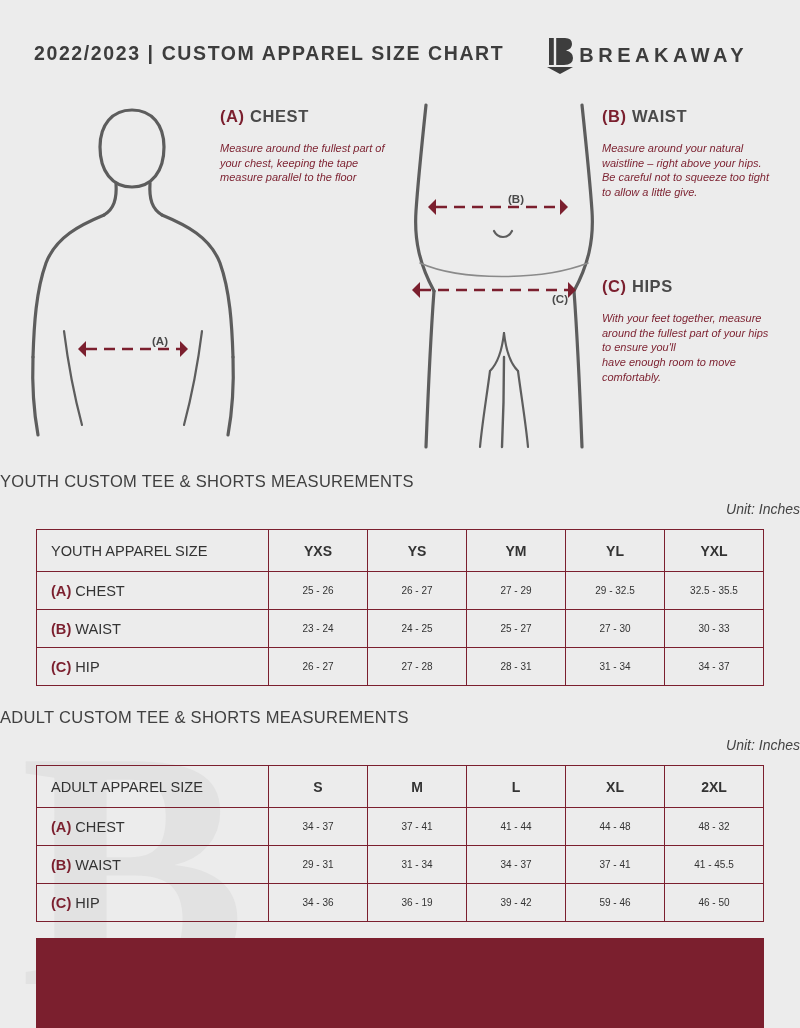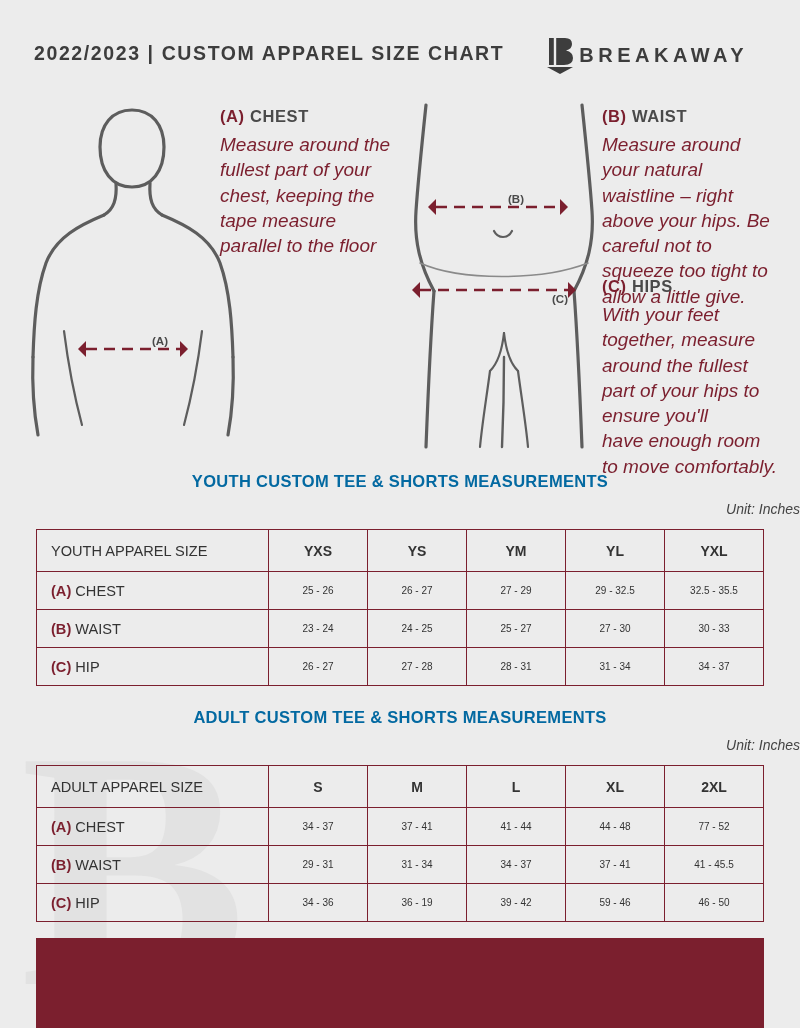--- a/index.html
+++ b/index.html
@@ -76,43 +76,42 @@
   }
   .fig-label {
     font-weight: bold;
     font-size: 16.5px;
     letter-spacing: 0.6px;
     color: #4a4a4a;
   }
   .fig-label .tag { color: #7b1f2e; }
   .fig-text {
     font-style: italic;
-    font-size: 19px;
+    font-size: 11px;
     line-height: 1.33;
     color: #7b1f2e;
-    margin-top: 6px;
+    margin-top: 15px;
   }
   .callout-a { position: absolute; left: 220px; top: 12px; width: 180px; }
   .callout-b { position: absolute; left: 602px; top: 12px; width: 175px; }
   .callout-c { position: absolute; left: 602px; top: 182px; width: 175px; }
 
   .meas-tag {
     position: absolute;
     font-size: 11.5px;
     font-weight: bold;
     color: #4a4a4a;
   }
 
   
   .section-title {
-    text-align: center;
-    font-weight: bold;
+    font-weight: normal;
     font-size: 16.5px;
     letter-spacing: 0.3px;
-    color: #0369a1;
+    color: #404040;
   }
   .section-unit {
     text-align: right;
     font-style: italic;
     font-size: 14px;
     color: #444;
     margin-top: 10px;
   }
   table {
     border-collapse: collapse;
@@ -359,21 +358,21 @@
         <tbody>
           <tr>
             <td class="rowhead">
               <span class="tag">(A)</span>
               <span>CHEST</span>
             </td>
             <td>34 - 37</td>
             <td>37 - 41</td>
             <td>41 - 44</td>
             <td>44 - 48</td>
-            <td>77 - 52</td>
+            <td>48 - 32</td>
           </tr>
           <tr>
             <td class="rowhead">
               <span class="tag">(B)</span>
               <span>WAIST</span>
             </td>
             <td>29 - 31</td>
             <td>31 - 34</td>
             <td>34 - 37</td>
             <td>37 - 41</td>

